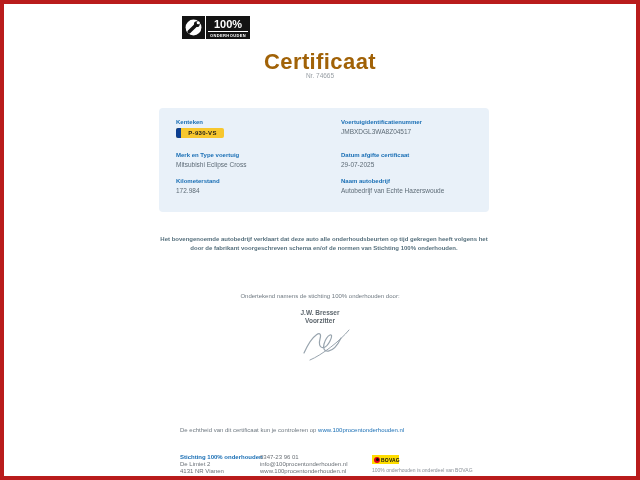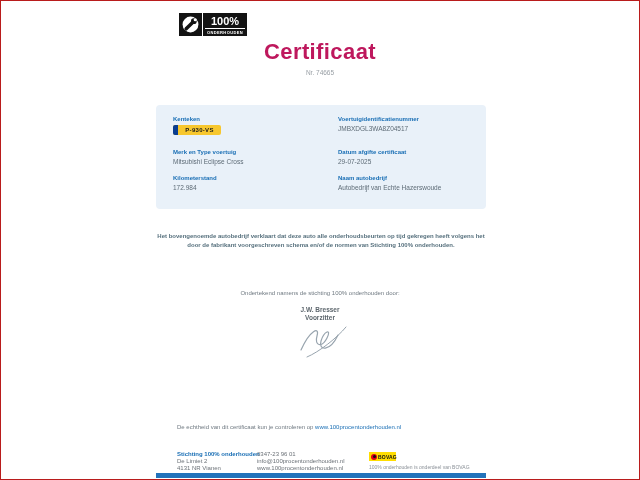--- a/index.html
+++ b/index.html
@@ -1,30 +1,30 @@
 <!DOCTYPE html>
 <html><head>
 <meta charset="utf-8">
 <style>
   html,body{margin:0;padding:0;background:#fff;}
-  .page{position:relative;width:640px;height:480px;background:#fff;border:1px solid #b91c1c;
+  .page{position:relative;width:640px;height:480px;background:#fff;border:4px solid #b91c1c;
         box-sizing:border-box;font-family:"Liberation Sans",sans-serif;overflow:hidden;}
 
   
   .logo{position:absolute;left:178px;top:12px;display:flex;height:23px;}
   .logo-icon{width:23px;height:23px;background:#131313;display:flex;align-items:center;justify-content:center;}
   .logo-box{width:44px;height:23px;background:#131313;margin-left:1px;color:#fff;
             display:flex;flex-direction:column;align-items:center;justify-content:center;}
   .logo-percent{font-size:11px;font-weight:bold;line-height:12px;}
   .logo-brand{font-size:4px;font-weight:bold;letter-spacing:.4px;border-top:1px solid #fff;
               padding-top:1px;margin-top:1px;width:90%;text-align:center;}
 
   
-  .title{position:absolute;left:0;top:38px;width:100%;text-align:center;font-size:22px;
-         font-weight:600;color:#be185d;letter-spacing:.4px;}
+  .title{position:absolute;left:0;top:45px;width:100%;text-align:center;font-size:22px;
+         font-weight:600;color:#a16207;letter-spacing:.4px;}
   .cert-nr{position:absolute;left:0;top:68px;width:100%;text-align:center;font-size:6.5px;color:#9aa0a6;}
 
   
   .info-box{position:absolute;left:155px;top:104px;width:330px;height:104px;background:#e9f1f9;border-radius:4px;}
   .field{position:absolute;}
   .fl{left:17px;} .fr{left:182px;}
   .r1{top:11px;} .r2{top:44px;} .r3{top:70px;}
   .field-label{font-size:6px;font-weight:bold;color:#1a6fb5;margin-bottom:3px;}
   .field-value{font-size:6.5px;color:#5d6b76;}
   .plate{width:48px;height:10px;background:#f7c72e;border-radius:2px;display:flex;overflow:hidden;margin-top:2px;}

